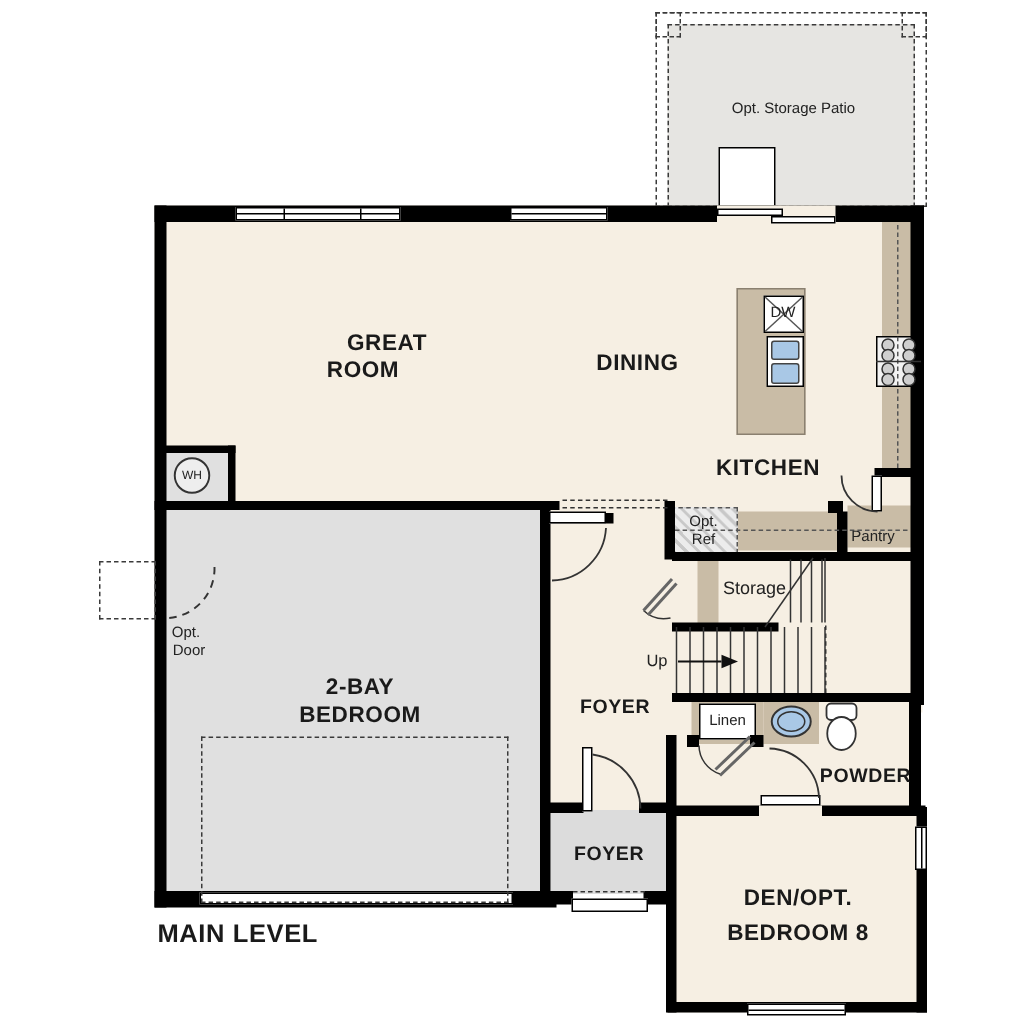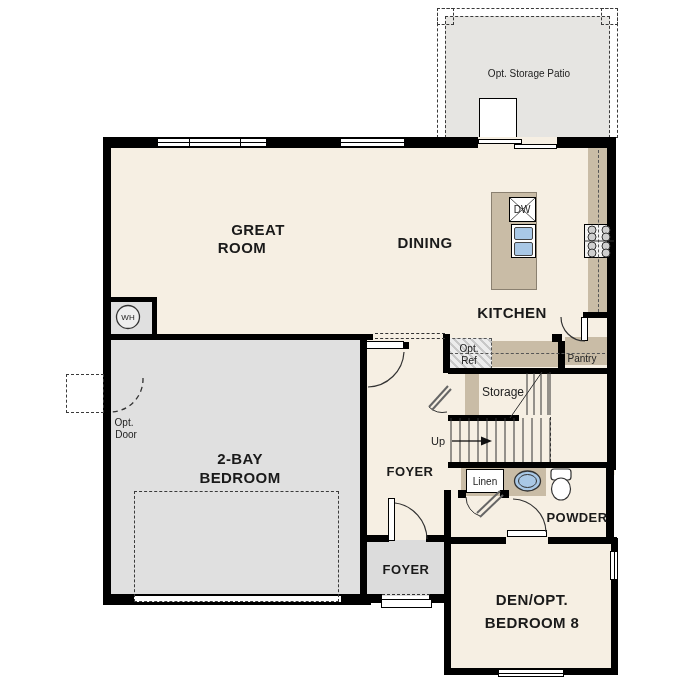--- a/index.html
+++ b/index.html
@@ -202,20 +202,21 @@
   <div class="lbl big" style="left:242px;top:247px;"><span>ROOM</span></div>
   <div class="lbl big" style="left:425px;top:242px;"><span>DINING</span></div>
   <div class="lbl big" style="left:512px;top:312px;"><span>KITCHEN</span></div>
   <div class="lbl big" style="left:240px;top:458px;"><span>2-BAY</span></div>
   <div class="lbl big" style="left:240px;top:477px;"><span>BEDROOM</span></div>
   <div class="lbl mid" style="left:410px;top:471px;"><span>FOYER</span></div>
   <div class="lbl mid" style="left:406px;top:569px;"><span>FOYER</span></div>
   <div class="lbl mid" style="left:577px;top:517px;"><span>POWDER</span></div>
   <div class="lbl big" style="left:532px;top:599px;"><span>DEN/OPT.</span></div>
   <div class="lbl big" style="left:532px;top:622px;"><span>BEDROOM 8</span></div>
+  <div class="lbl" style="left:105px;top:623px;transform:translate(0,-50%);font-size:17px;"><span>MAIN LEVEL</span></div>
 
   <div class="sm" style="left:522px;top:209px;">DW</div>
   <div class="sm" style="left:128px;top:317px;font-size:8px;">WH</div>
   <div class="sm" style="left:469px;top:348px;">Opt.</div>
   <div class="sm" style="left:469px;top:360px;">Ref</div>
   <div class="sm" style="left:582px;top:358px;">Pantry</div>
   <div class="sm" style="left:503px;top:392px;font-size:12px;">Storage</div>
   <div class="sm" style="left:438px;top:441px;font-size:11px;">Up</div>
   <div class="sm" style="left:485px;top:481px;">Linen</div>
   <div class="sm" style="left:124px;top:422px;">Opt.</div>

